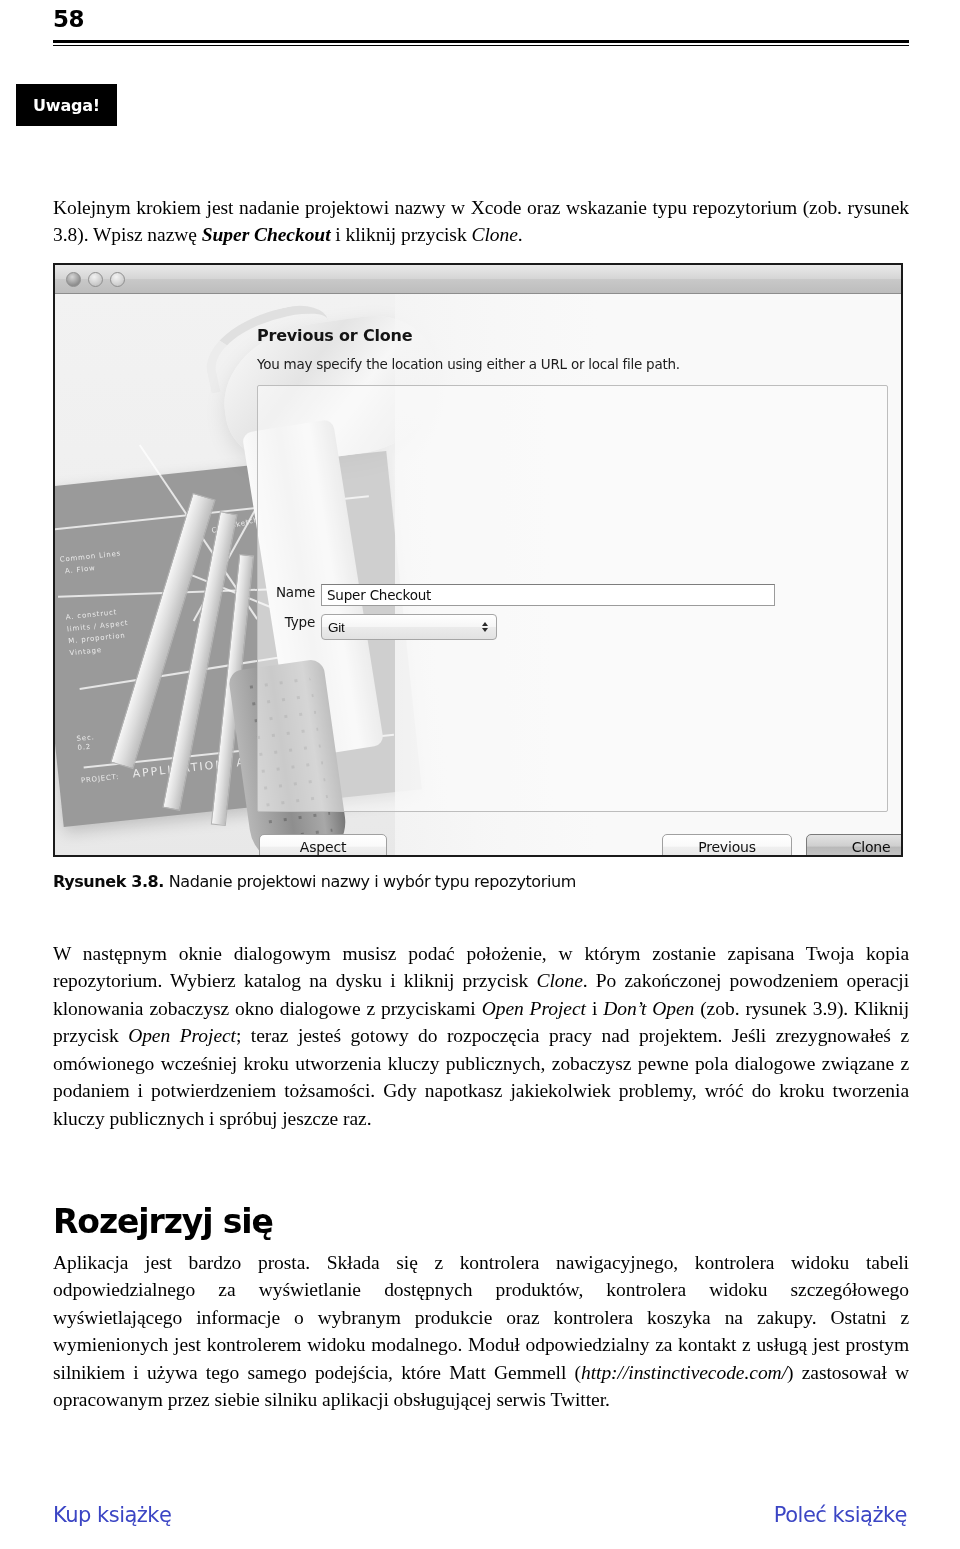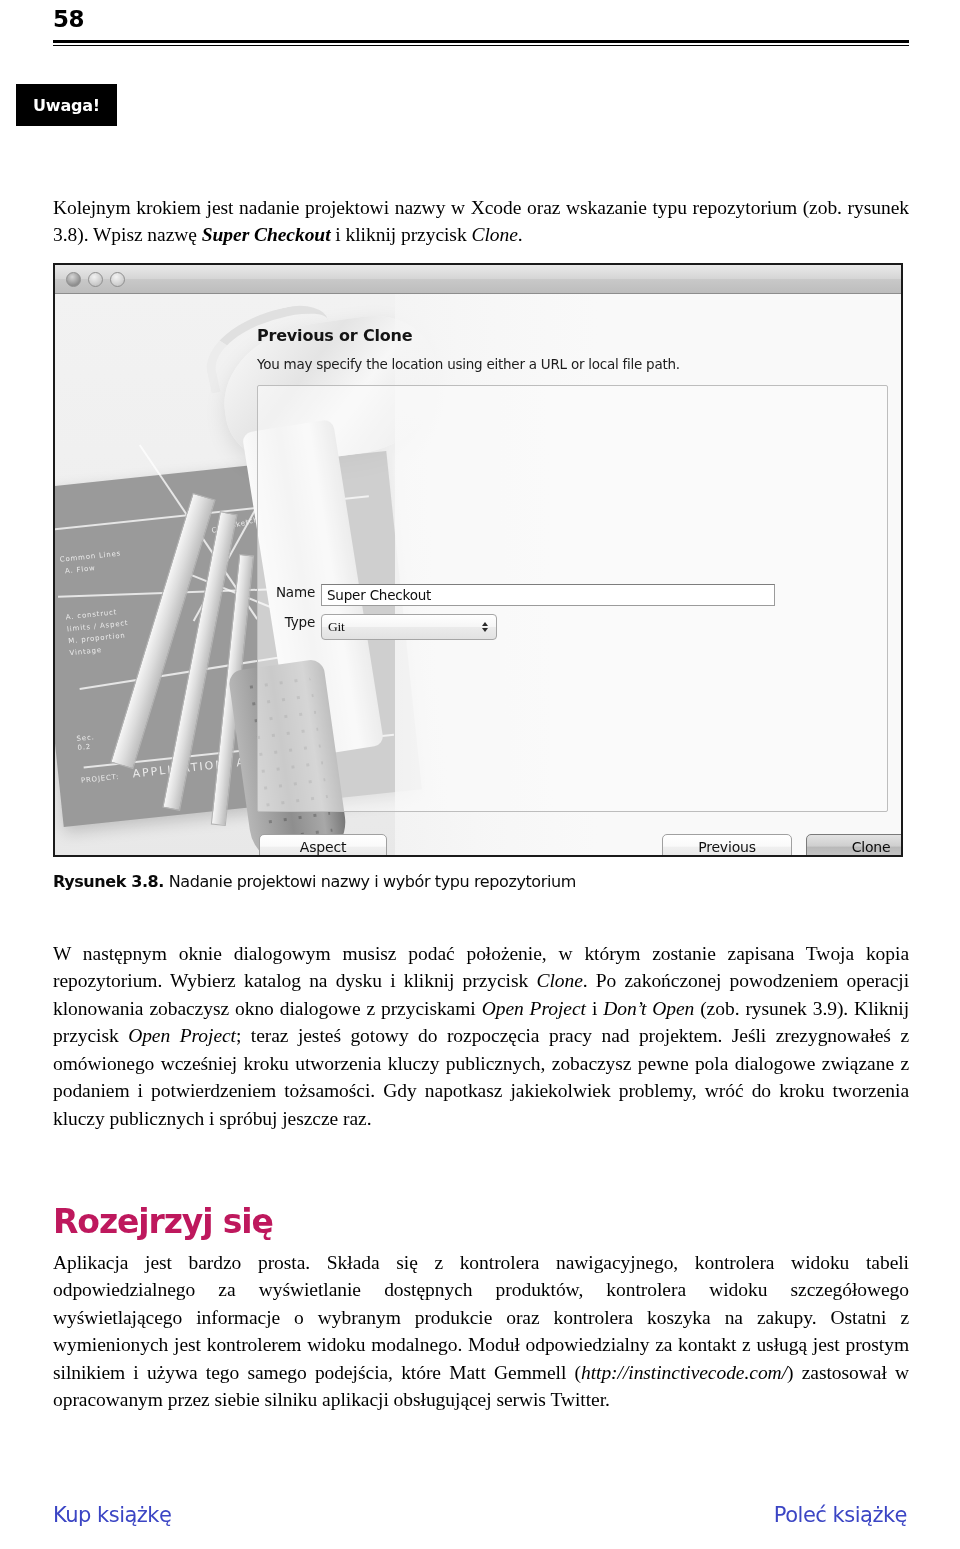--- a/index.html
+++ b/index.html
@@ -319,21 +319,21 @@
   }
   .popup-btn {
     height: 23px;
     background: linear-gradient(to bottom, #ffffff 0%, #f6f6f6 48%, #ebebeb 52%, #e2e2e2 100%);
     border: 1px solid #a5a5a5;
     border-radius: 4px;
     box-sizing: border-box;
     display: flex;
     align-items: center;
     padding: 12px 6px;
-    font-family: Liberation Serif, serif;
+    font-family: Liberation Sans, sans-serif;
     font-size: 13.5px;
     color: #0c0c0c;
     position: relative;
     letter-spacing: -0.2px;
   }
   .popup-arrows {
     position: absolute;
     right: 8px;
     top: 50%;
     transform: translateY(-50%);
@@ -388,21 +388,21 @@
 
   
   .section-heading {
     position: absolute;
     left: 53px;
     top: 1175px;
     font-family: "DejaVu Sans", sans-serif;
     font-size: 33px;
     font-weight: bold;
     letter-spacing: -1.1px;
-    color: #be185d;
+    color: #000000;
   }
 
   
   .footer-link {
     position: absolute;
     top: 1503px;
     font-family: "DejaVu Sans", sans-serif;
     font-size: 21px;
     letter-spacing: -0.5px;
     text-decoration: none;

